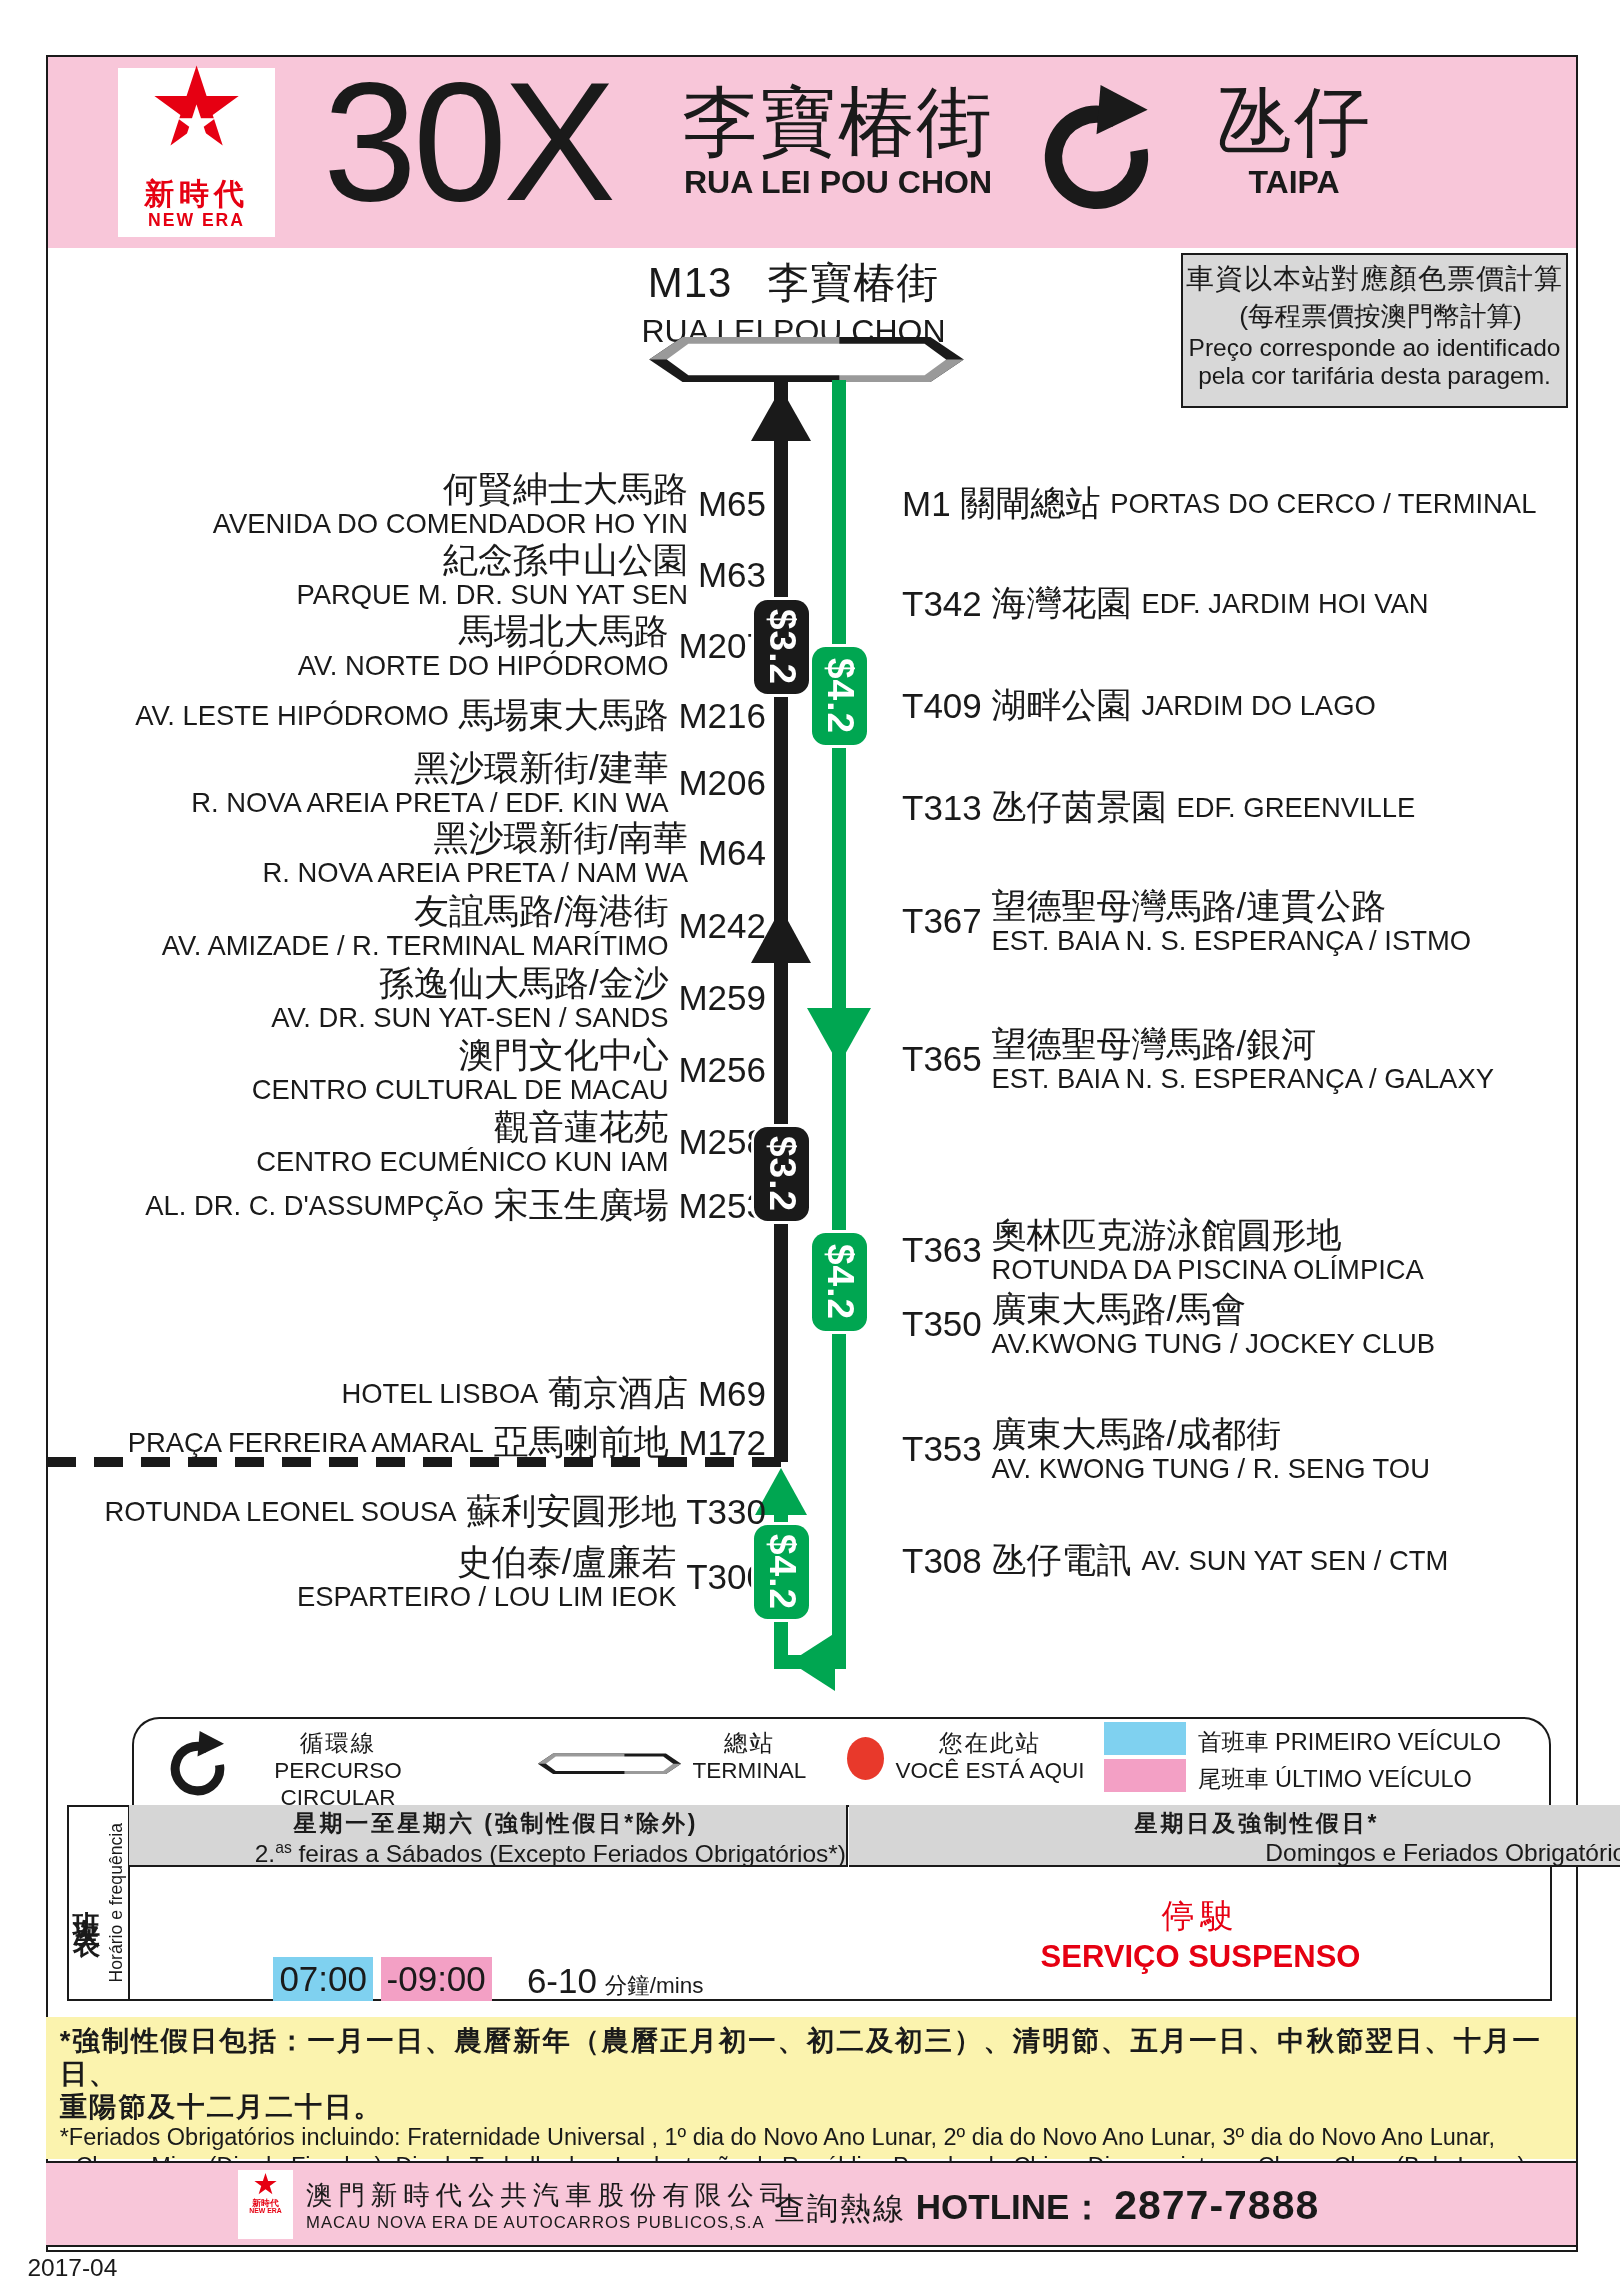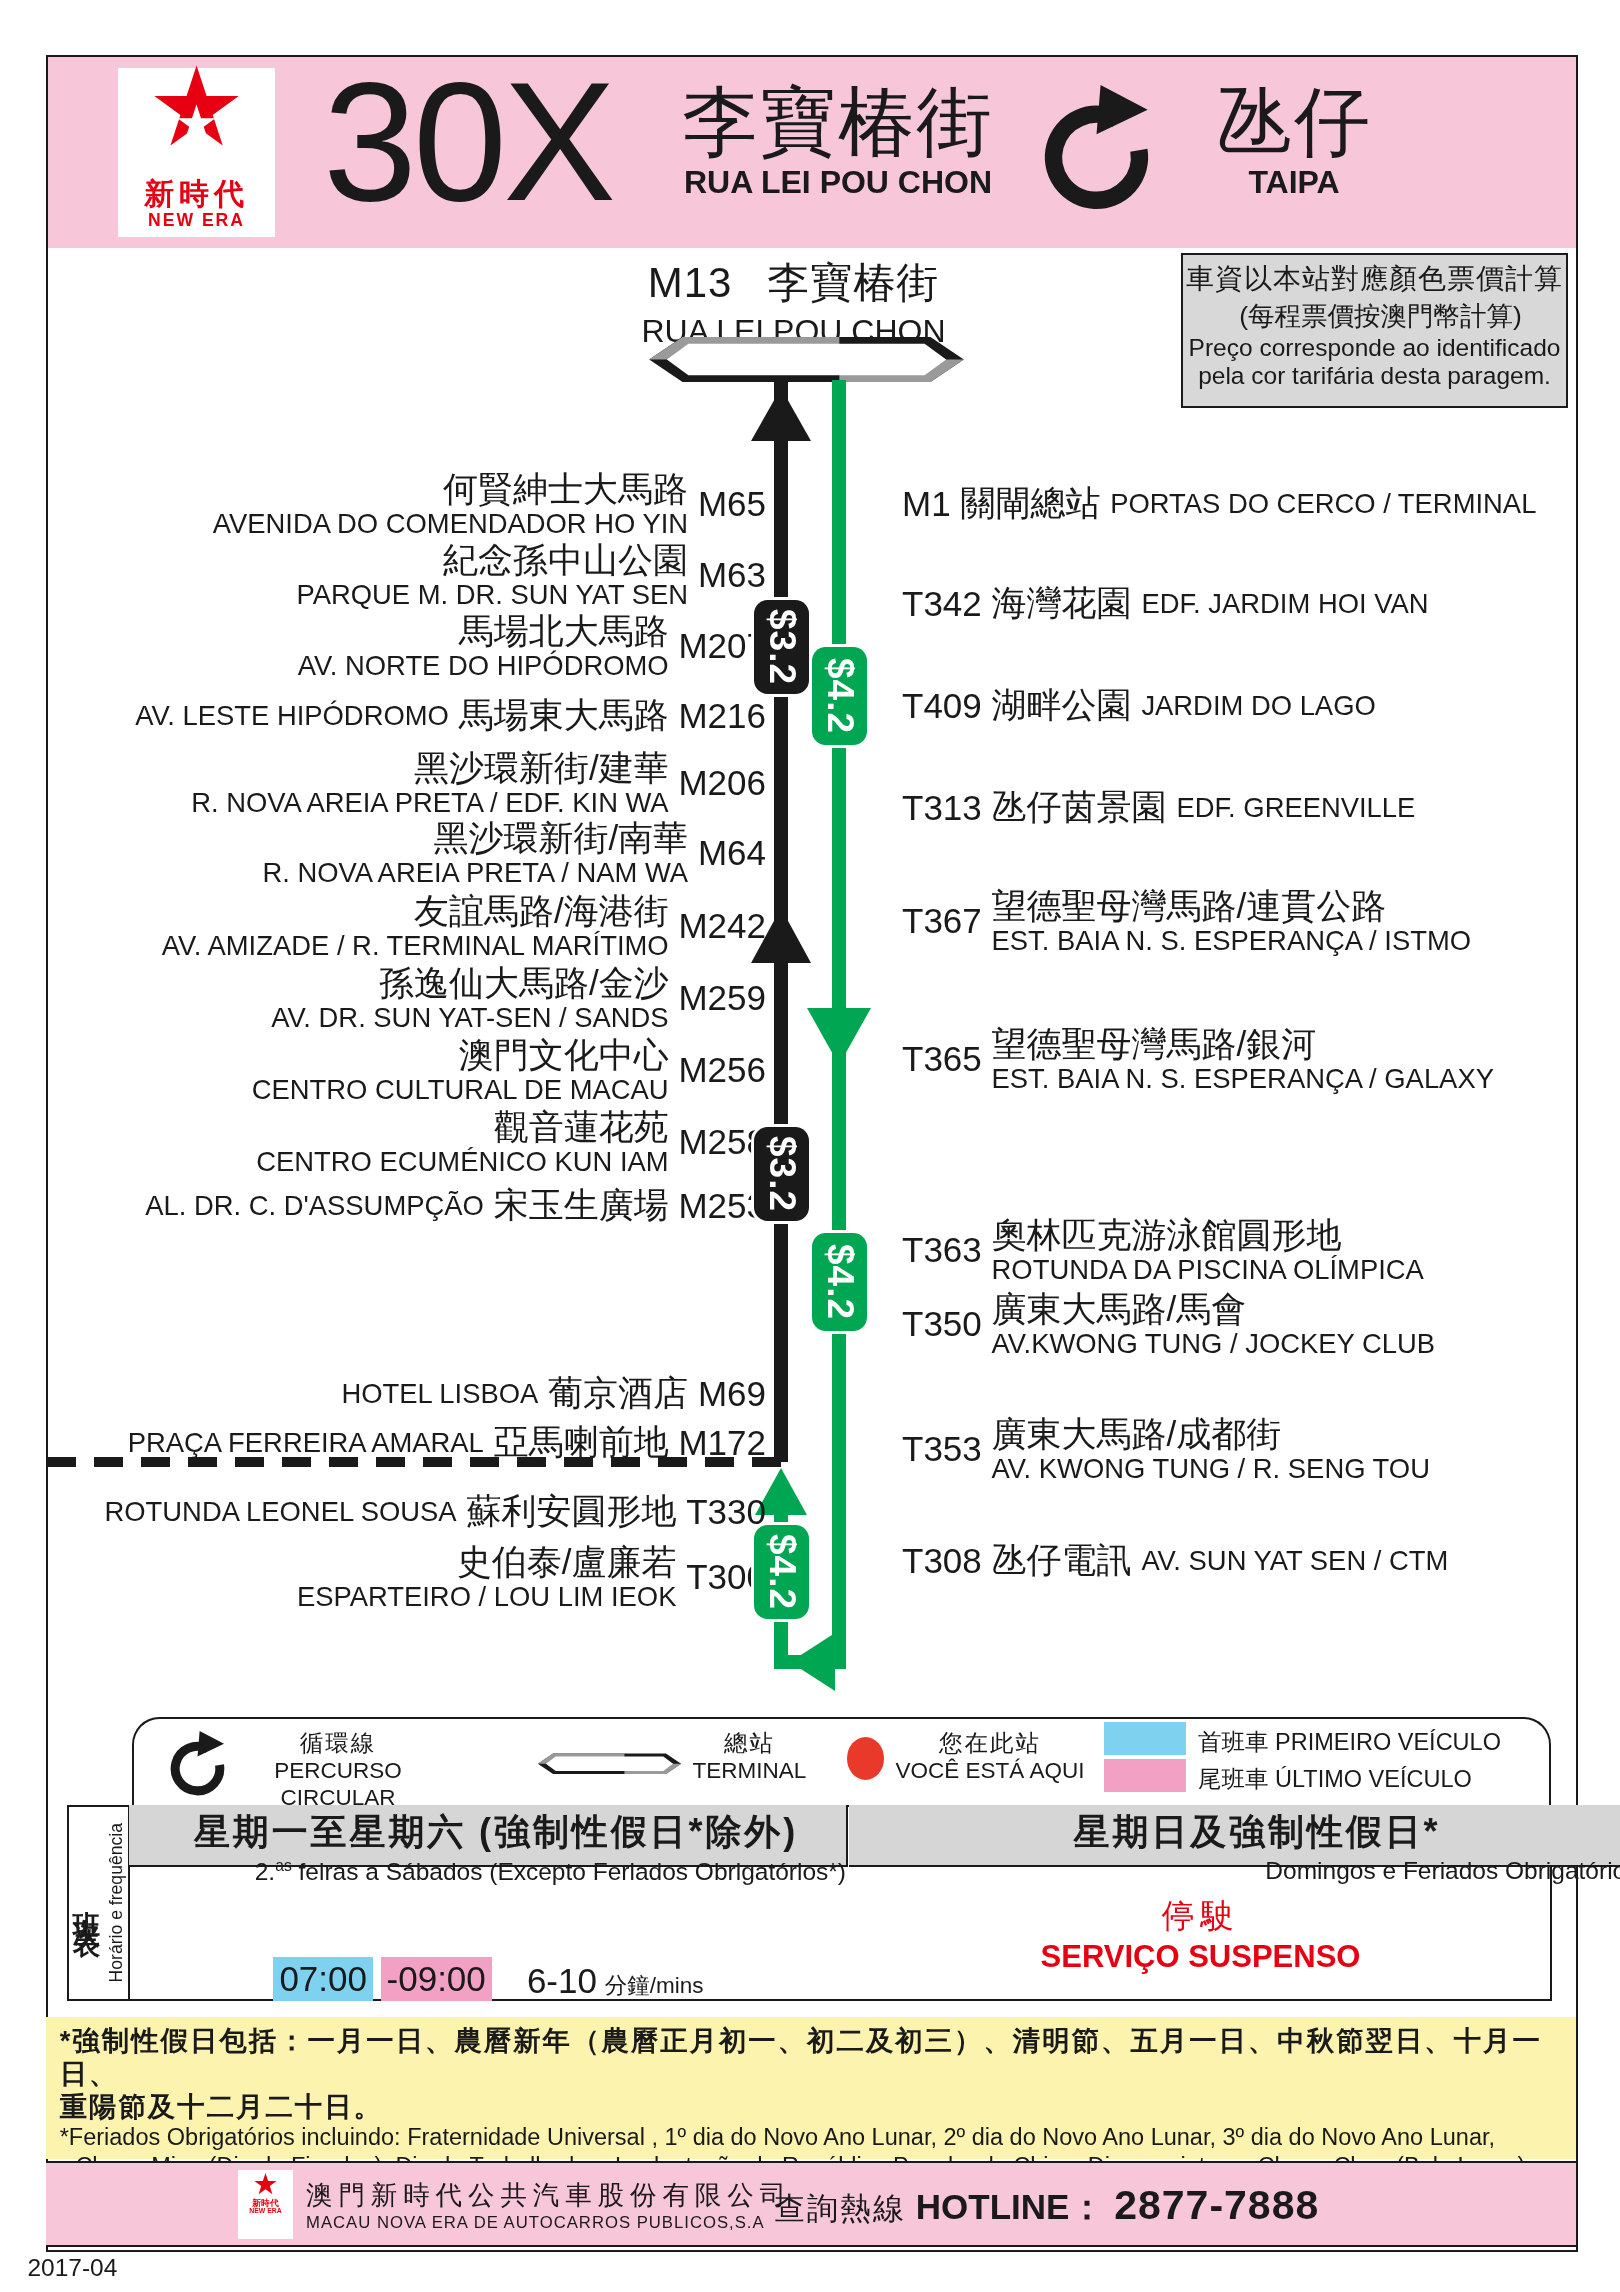--- a/index.html
+++ b/index.html
@@ -85,21 +85,21 @@
   .sw-pink{left:1104px;top:1759px;background:#F3A0C5;}
   .sw-lbl{position:absolute;left:1198px;font-size:23.5px;white-space:nowrap;}
 
   .tt-box{position:absolute;left:67px;top:1805px;width:1485px;height:196px;border:2.9px solid #1a1a1a;box-sizing:border-box;}
   .tt-side{position:absolute;left:67px;top:1805px;width:63px;height:196px;border-right:2.9px solid #1a1a1a;box-sizing:border-box;display:flex;align-items:center;justify-content:center;gap:1px;}
   .tt-side-zh{writing-mode:vertical-rl;font-size:27.4px;font-weight:bold;letter-spacing:9.8px;}
   .tt-side-pt{writing-mode:vertical-rl;transform:rotate(180deg);font-size:17.6px;}
   .tt-head{position:absolute;top:1805px;height:62px;background:#D6D6D6;border-bottom:2px solid #1a1a1a;box-sizing:border-box;text-align:center;padding-top:2.9px;}
   .tt-head1{left:129px;width:719px;border-right:2.9px solid #1a1a1a;}
   .tt-head2{left:849px;width:799px;}
-  .tt-h-zh{font-size:36px;font-weight:bold;letter-spacing:2.9px;padding-left:17px;}
+  .tt-h-zh{font-size:23px;font-weight:bold;letter-spacing:2.9px;padding-left:17px;}
   .tt-h-pt{font-size:24.5px;text-align:right;}
   .tt-h-pt sup{font-size:15.7px;}
   .tt-body1{position:absolute;left:129px;top:1867px;width:719px;height:134px;display:flex;align-items:flex-end;justify-content:center;gap:7.8px;}
   .time-blue{background:#7FD1F0;font-size:35px;padding:2px 5.9px;}
   .time-pink{background:#F3A0C5;font-size:35px;padding:2px 5.9px;}
   .freq{font-size:35px;margin-left:27.4px;}
   .freq-unit{font-size:22.5px;}
   .tt-body2{position:absolute;left:849px;top:1867px;width:703px;height:134px;display:flex;flex-direction:column;align-items:center;justify-content:center;color:#E60012;}
   .susp-zh{font-size:33px;letter-spacing:5.9px;}
   .susp-pt{font-size:31px;font-weight:bold;}

